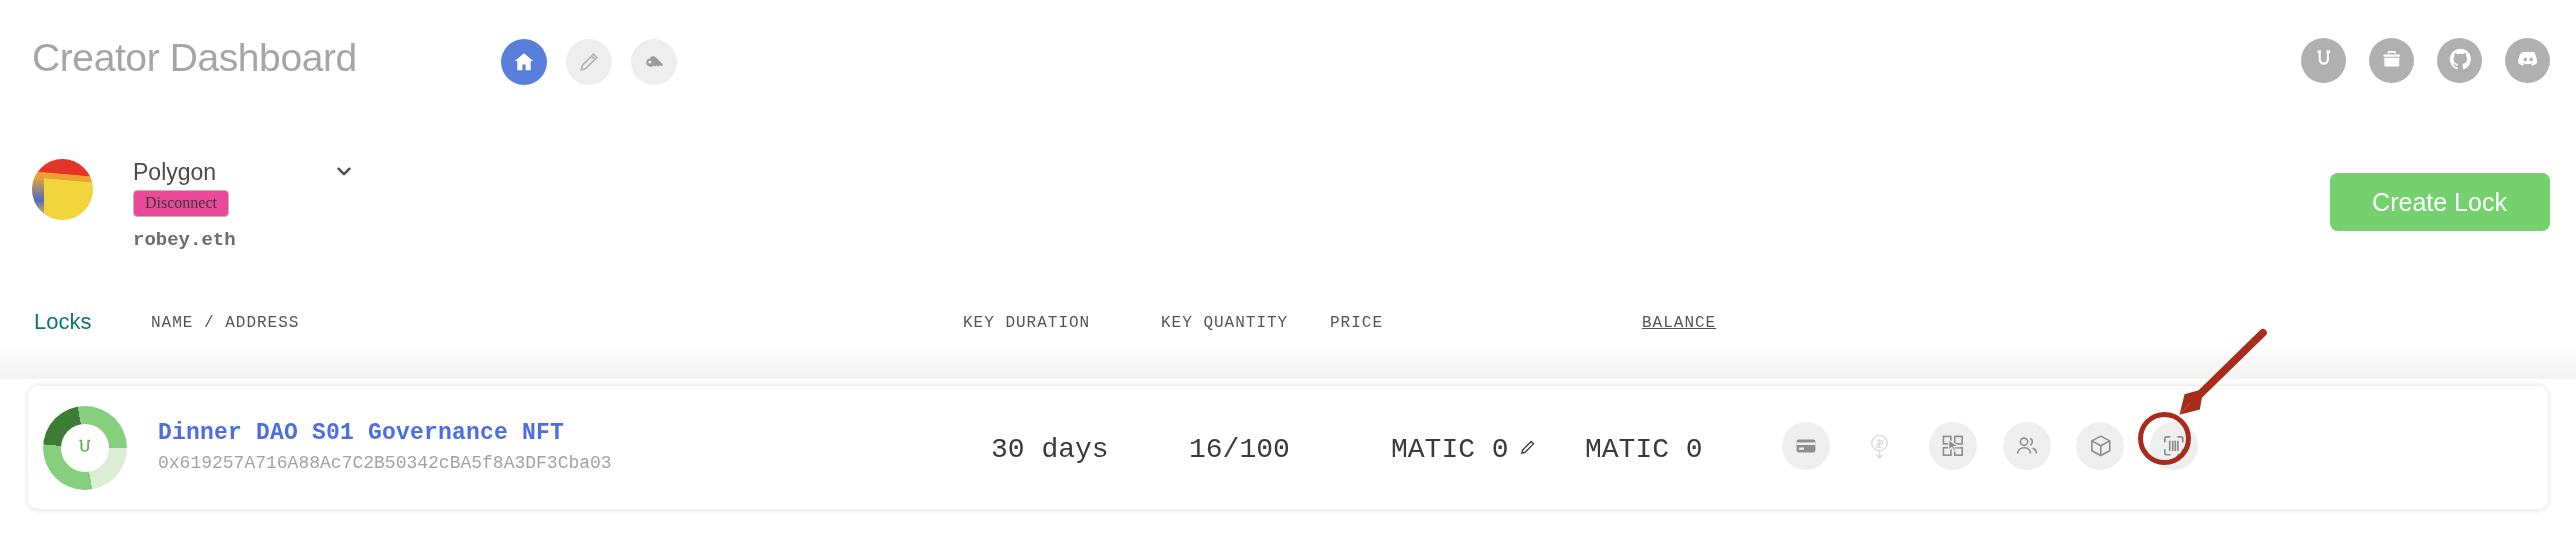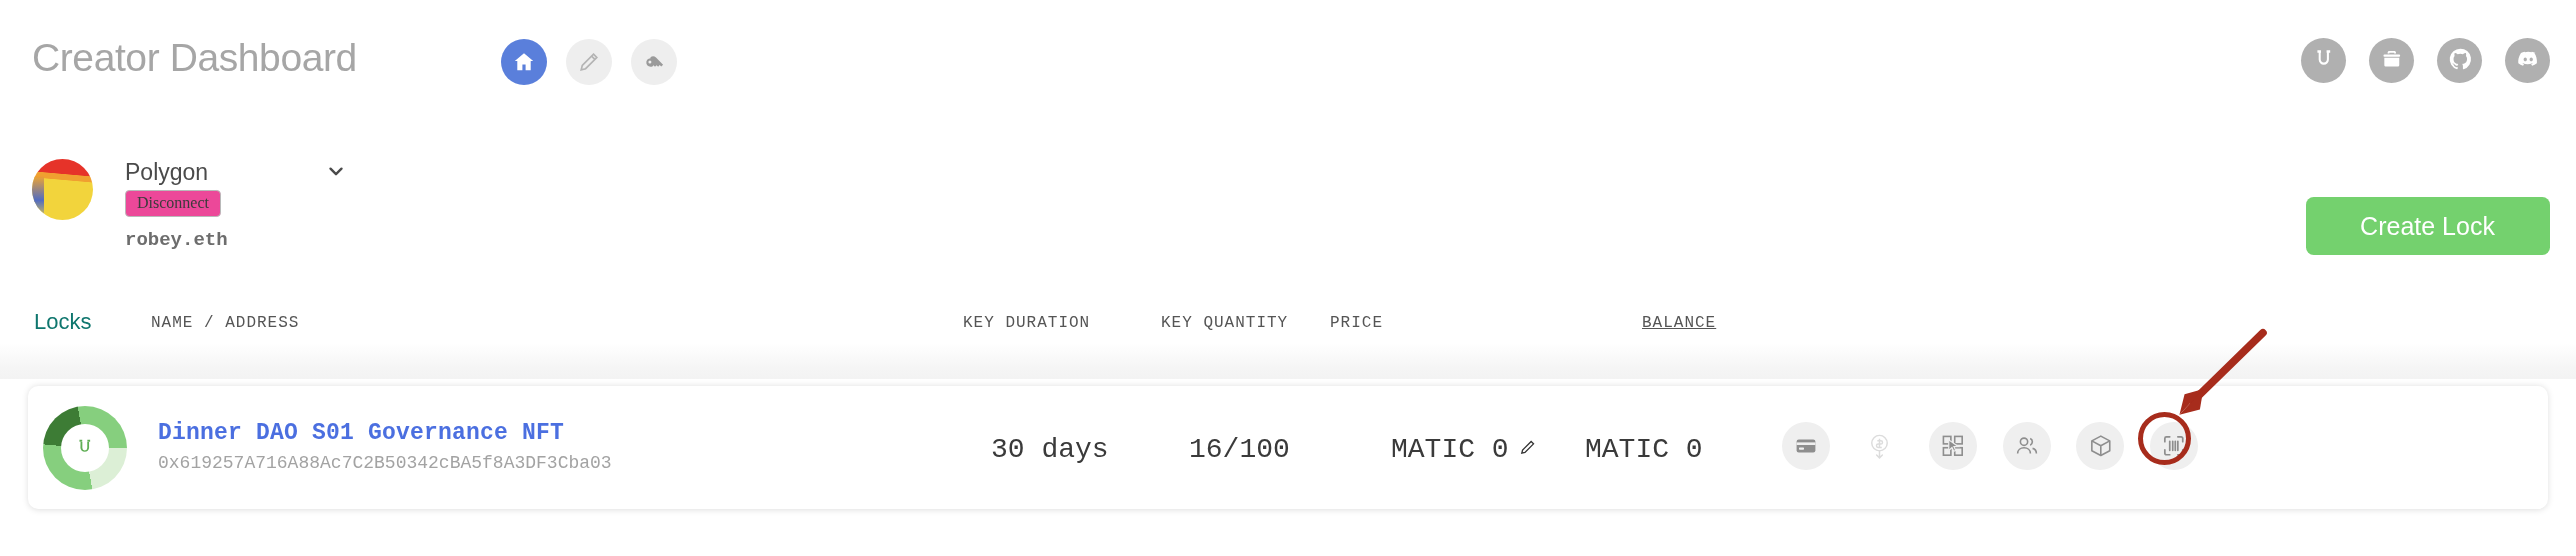--- a/index.html
+++ b/index.html
@@ -54,21 +54,21 @@
     background:
       linear-gradient(185deg, #e63329 0%, #e63329 26%, #f0a030 27%, #f0a030 35%, #f2d43c 36%, #f2d43c 100%);
     position: relative; overflow: hidden; flex: none;
   }
   .avatar::before {
     content: ""; position: absolute; left: 0; top: 17px;
     width: 12px; height: 44px;
     background: linear-gradient(180deg,#f0a030 0%, #4060d0 55%, #f2d43c 100%);
     opacity: 0.9;
   }
-  .acct-info { margin-left: 32px; position: relative; }
+  .acct-info { margin-left: 40px; position: relative; }
   .acct-network-row {
     display: flex; align-items: center; width: 222px;
   }
   .network-name {
     font-size: 23px; color: #4a4a4a; font-weight: 400; white-space: nowrap;
   }
   .chev { margin-left: auto; cursor: pointer; }
   .disconnect-btn {
     margin-top: 4.3px;
     display: inline-block;
@@ -80,26 +80,25 @@
     cursor: pointer; line-height: 1.1;
   }
   .ens-name {
     margin-top: 12px;
     font-family: "Liberation Mono", monospace;
     font-size: 19px; color: #6d6d6d; letter-spacing: 0px; font-weight: bold;
   }
 
   .create-lock {
     position: absolute; right: 26.5px; top: 173px;
-    width: 244px; height: 58px; border-radius: 7.7px;
+    width: 220px; height: 58px; border-radius: 7.7px;
     background: #74d16e; border: none;
     color: #ffffff; font-size: 25px;
     font-family: "Liberation Sans", sans-serif;
     cursor: pointer;
-    margin-top: 24px;
   }
 
   
   .locks-label {
     position: absolute; left: 34px; top: 309px;
     font-size: 22px; color: #0f766e; font-weight: 400;
   }
   .col-head {
     position: absolute; top: 314px;
     font-family: "Liberation Mono", monospace;

